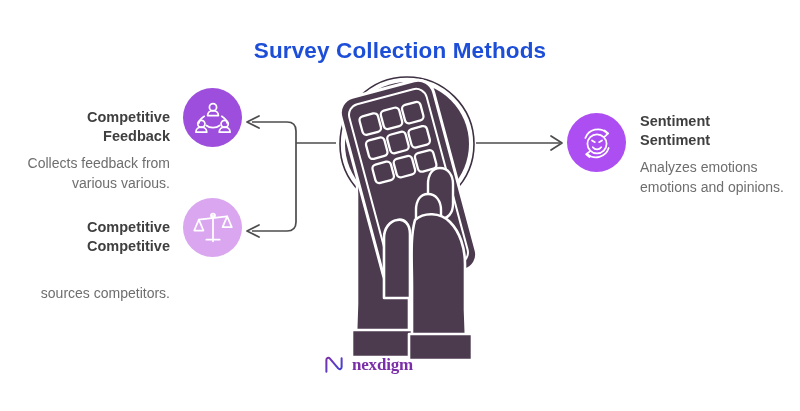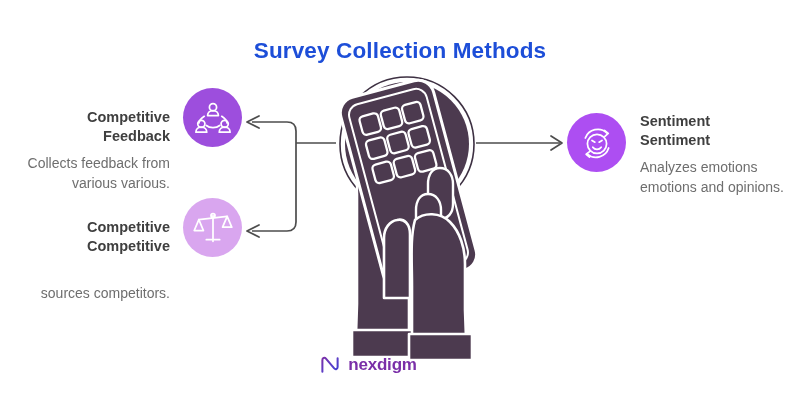--- a/index.html
+++ b/index.html
@@ -103,20 +103,21 @@
   
   .logo {
     position: absolute;
     left: 0;
     top: 354px;
     width: 736px;
     display: flex;
     align-items: center;
     justify-content: center;
     gap: 7px;
+    font-family: Liberation Serif, serif;
   }
   .logo-mark { display: block; }
   .logo-text {
     font-size: 17px;
     font-weight: bold;
     color: #7a2fa8;
     letter-spacing: -0.2px;
   }
 </style>
 </head>

